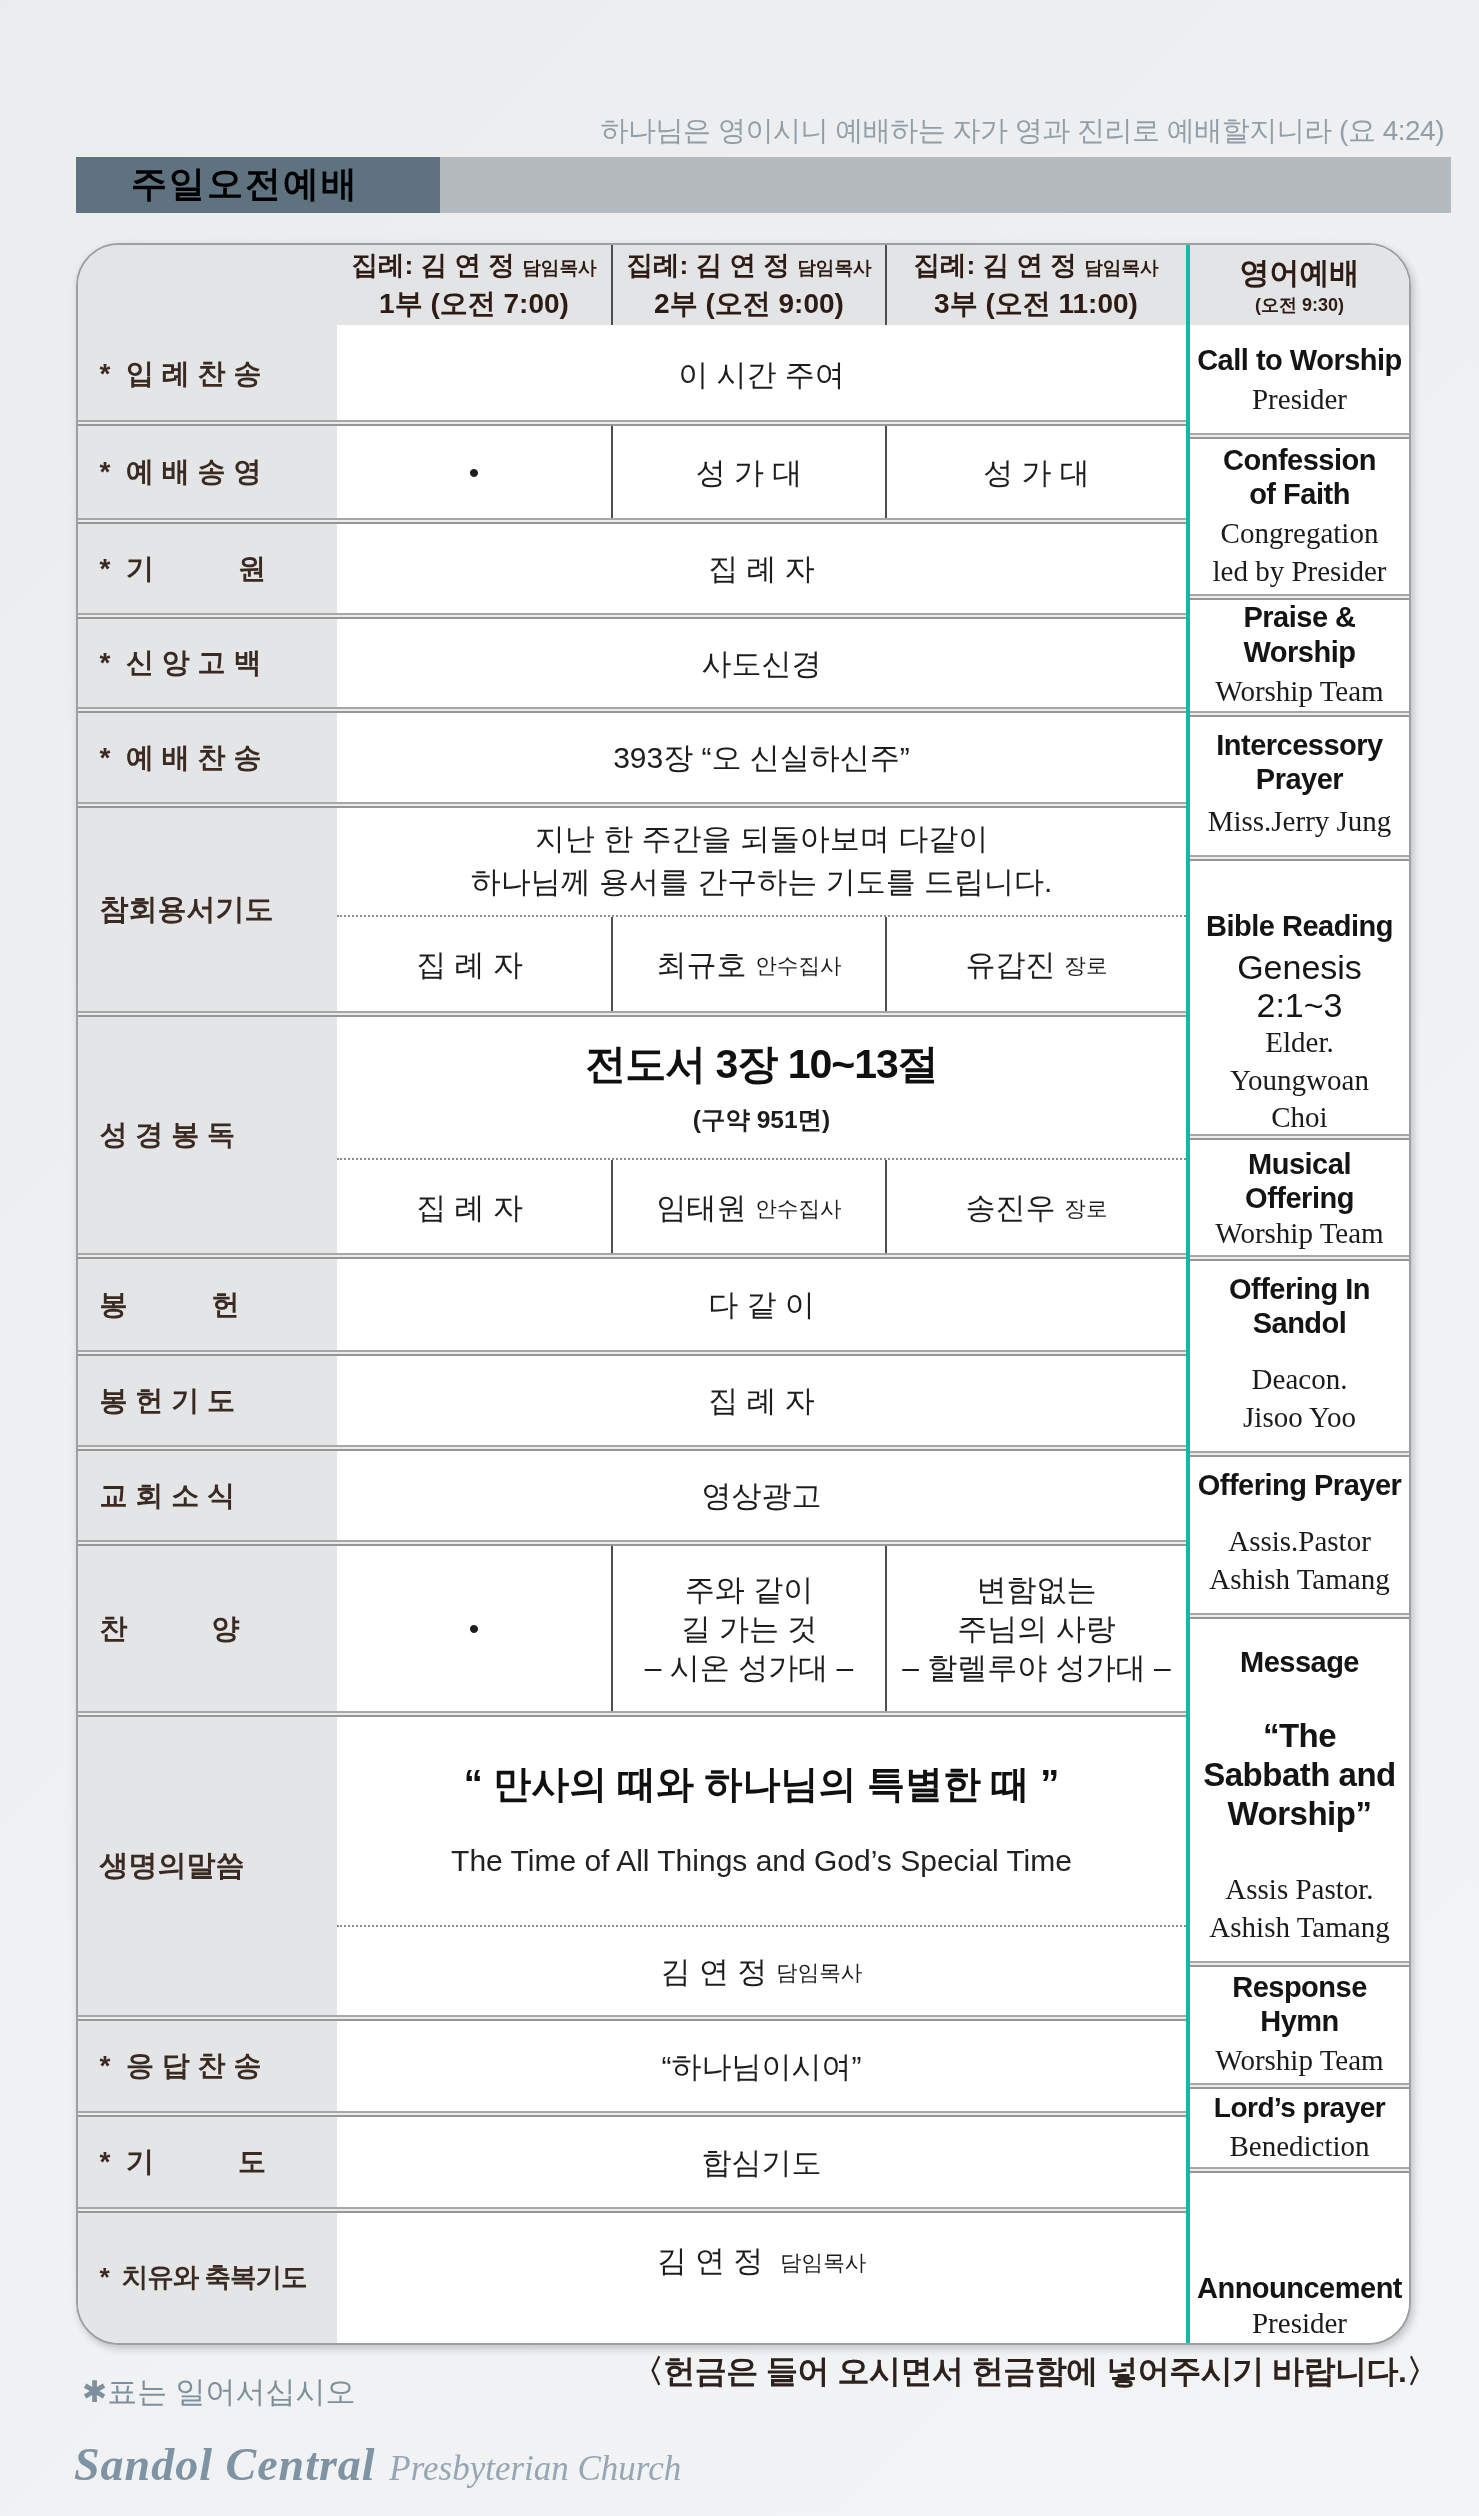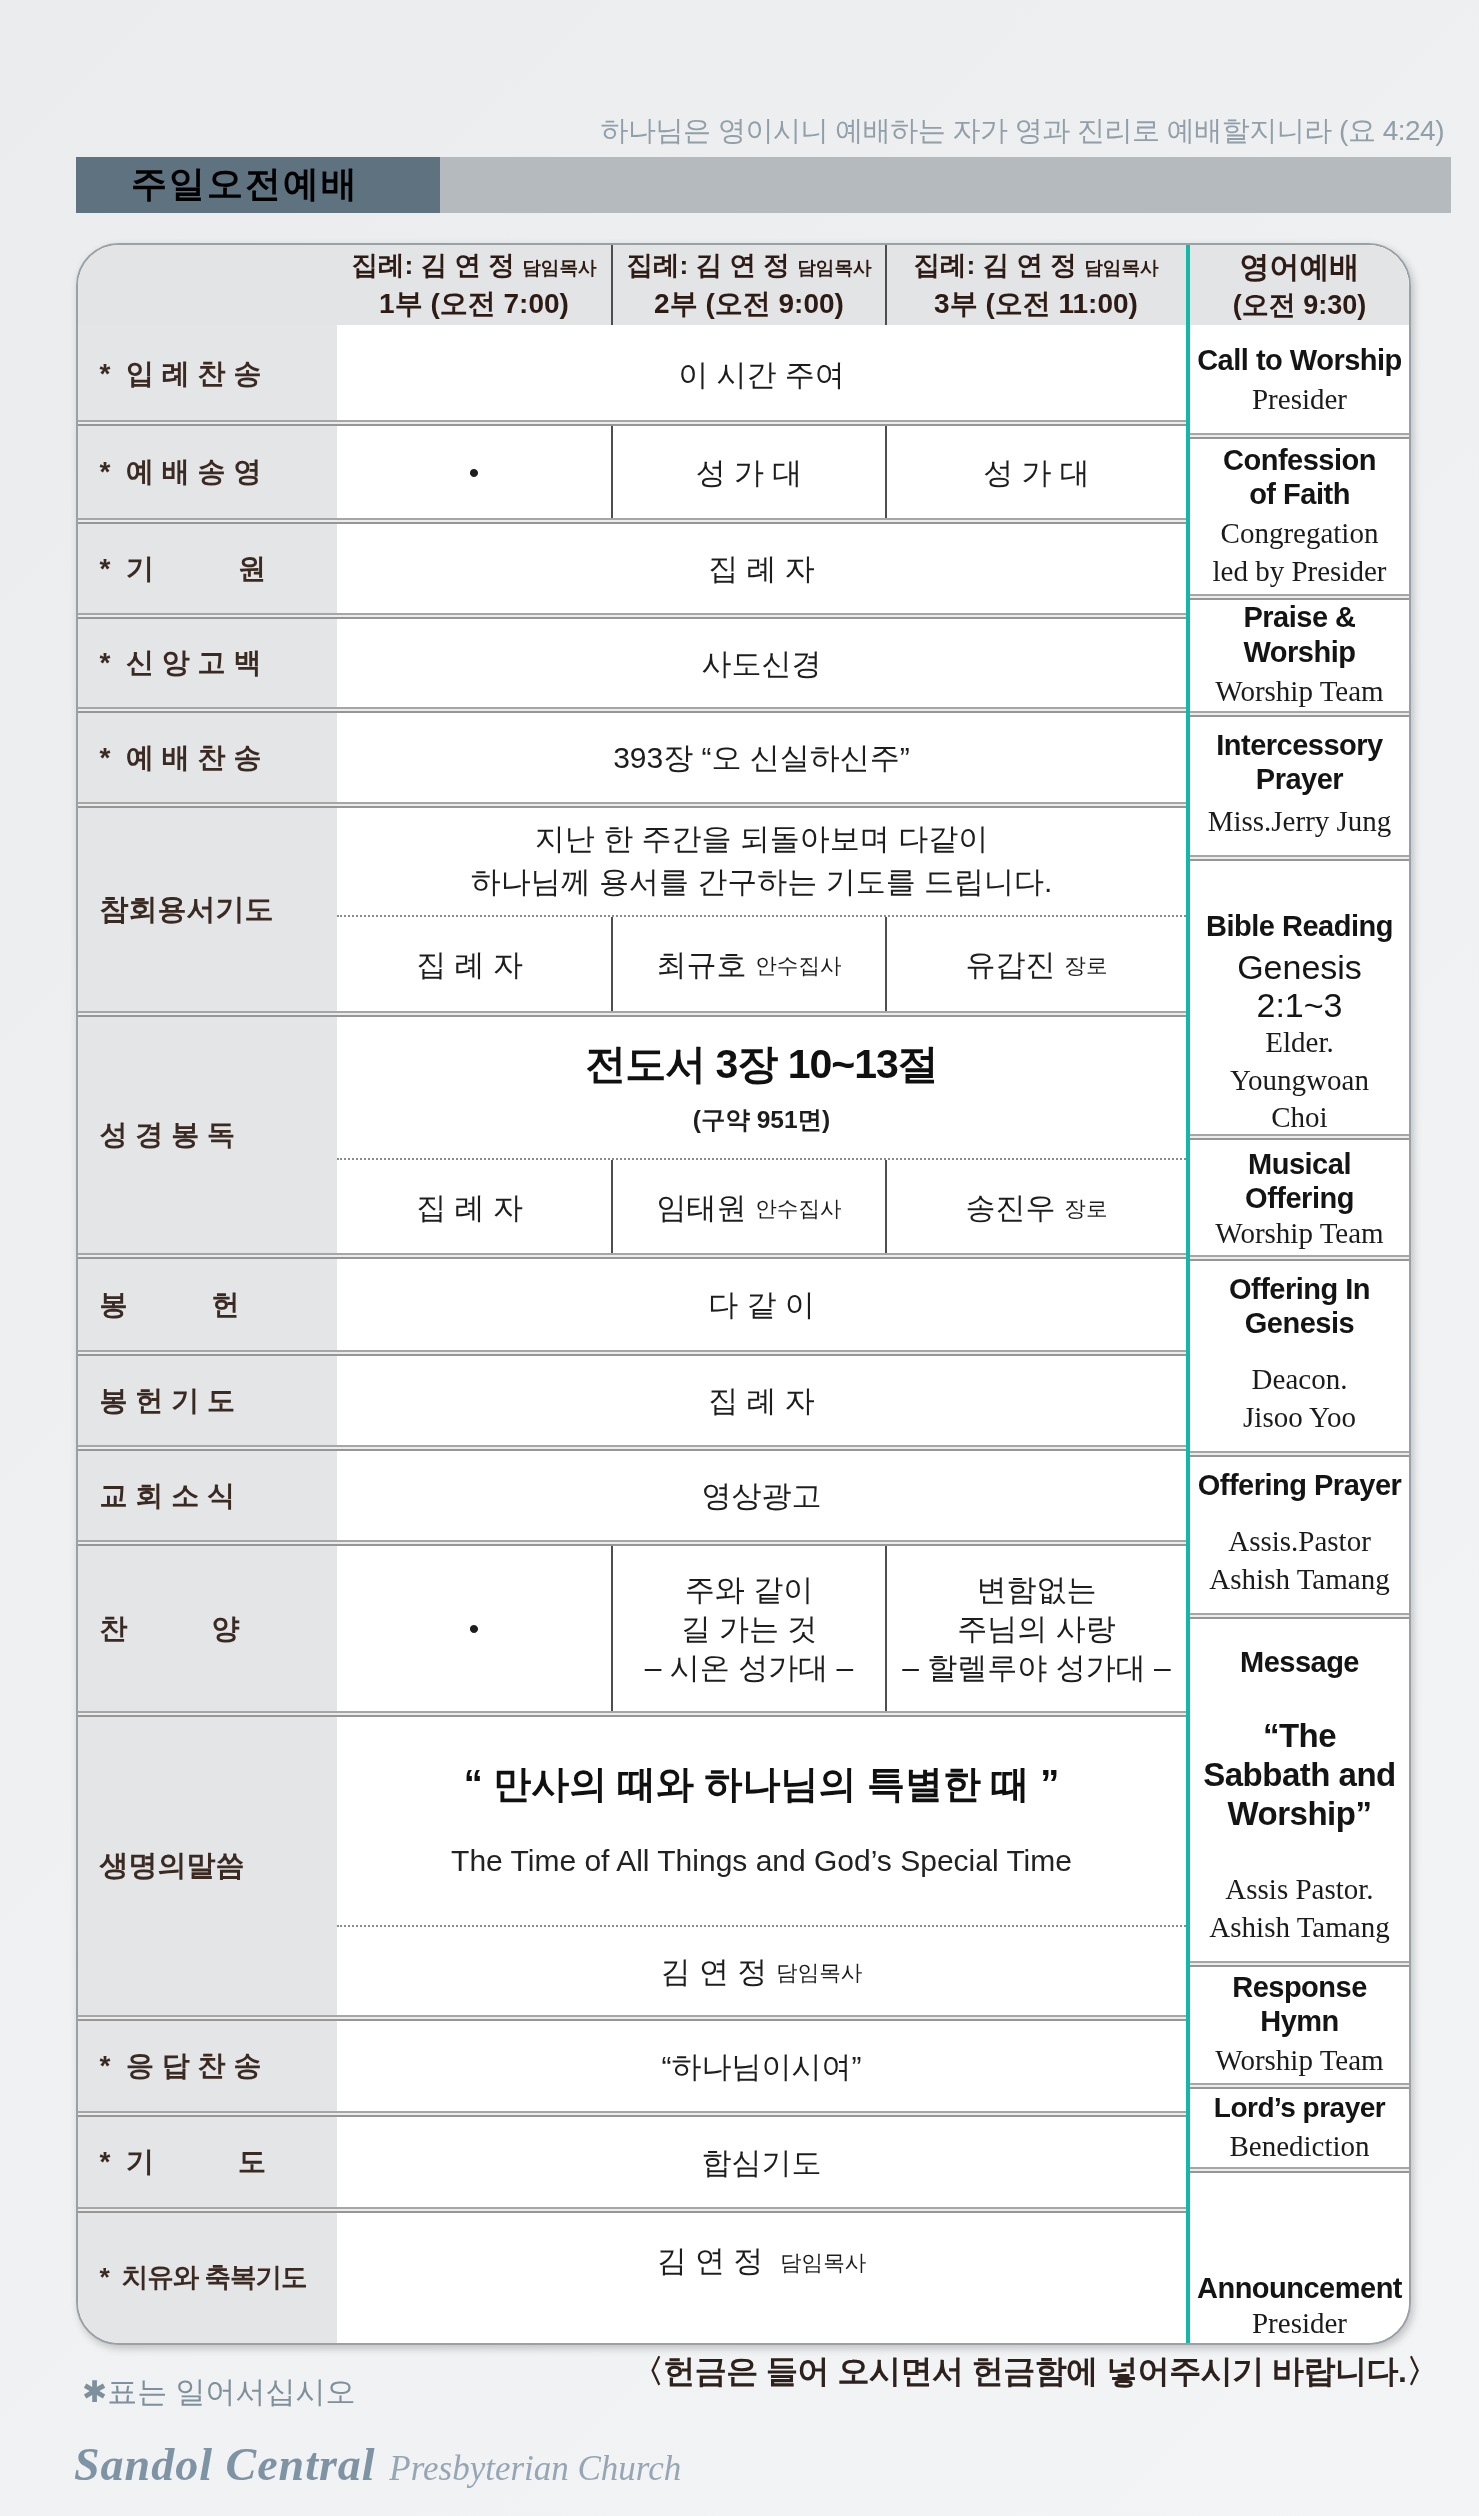--- a/index.html
+++ b/index.html
@@ -26,21 +26,21 @@
   .hspacer { width:259px; }
   .hcell { width:274px; display:flex; flex-direction:column; align-items:center; justify-content:center; color:#2e1b14; }
   .hcell.b { border-left:2px solid #4e4e4e; }
   .hcell.h3 { width:300px; }
   .hline1 { font-size:26.5px; font-weight:bold; white-space:nowrap; }
   .hline1 .small { font-size:18.6px; }
   .hline2 { font-size:28px; font-weight:bold; margin-top:2.9px; }
   .rhead { height:80px; background:#e2e4e6; display:flex; flex-direction:column; align-items:center; justify-content:center;
            color:#2e1b14; flex:none; }
   .rhead-title { font-size:30px; font-weight:bold; }
-  .rhead-time { font-size:27px; font-weight:bold; margin-top:-1px; }
+  .rhead-time { font-size:18px; font-weight:bold; margin-top:-1px; }
   
   .row { display:flex; position:relative; flex:none; }
   .row.grow { flex:1; }
   .row.d::before { content:""; position:absolute; left:0; top:-2.9px; width:100%; height:5.9px; z-index:3;
        background:linear-gradient(to bottom,#a6a6a6 0 2px,#ececec 2px 3.9px,#969696 3.9px 5.9px); }
   .label { width:259px; background:#e3e5e7; display:flex; align-items:center; padding-left:21.6px;
            font-weight:bold; font-size:28px; color:#3a2a22; white-space:pre; flex:none; }
   .label.sm { font-size:29px; }
   .label.xs { font-size:26.5px; letter-spacing:-1px; }
   .content { flex:1; display:flex; align-items:center; justify-content:center; text-align:center;
@@ -285,21 +285,21 @@
 Choi</div>
       </div>
 
       <div class="sec between d" style="height:121px; padding-top:9.8px; padding-bottom:9.8px">
         <div class="t">Musical Offering</div>
         <div class="n">Worship Team</div>
       </div>
 
       <div class="sec between d" style="height:196px">
         <div class="t">Offering In
-Genesis</div>
+Sandol</div>
         <div class="n">Deacon.
 Jisoo Yoo</div>
       </div>
 
       <div class="sec between d" style="height:162px">
         <div class="t">Offering Prayer</div>
         <div class="n">Assis.Pastor
 Ashish Tamang</div>
       </div>
 

